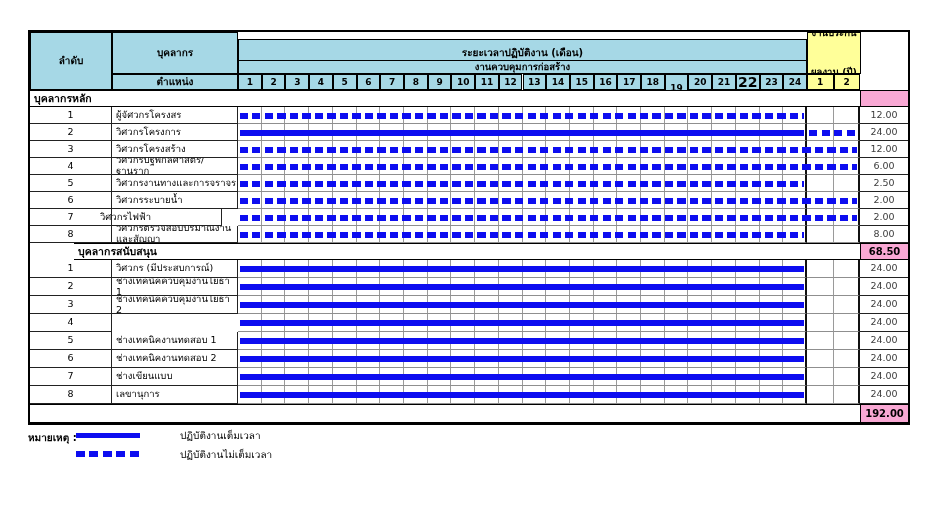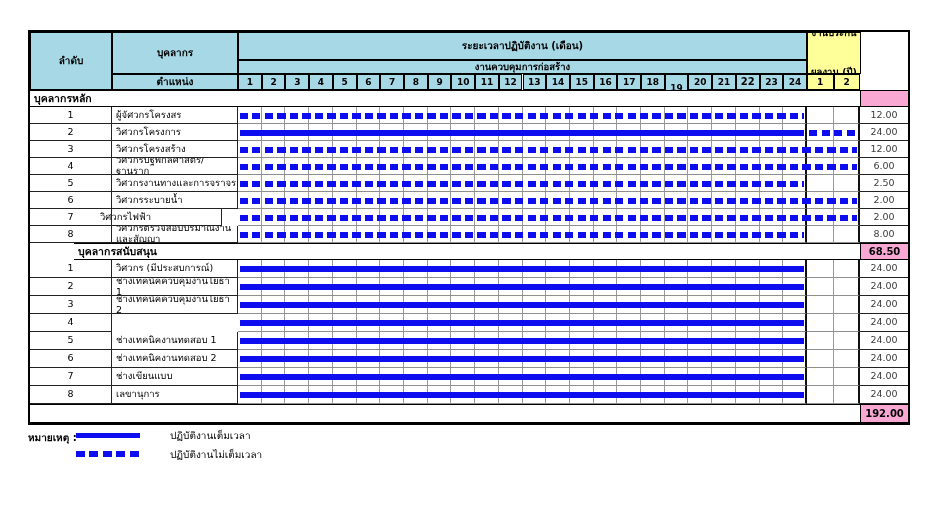--- a/index.html
+++ b/index.html
@@ -28,31 +28,31 @@
   .bar.fulltime{background:var(--bar-blue);}
   .bar.parttime{background-image:repeating-linear-gradient(90deg,var(--bar-blue) 0px,var(--bar-blue) 8px,transparent 8px,transparent 12.5px);}
   #legend{position:absolute;left:28px;top:428px;width:400px;}
   .legend-title{position:absolute;left:0;top:2px;font-size:10px;font-weight:bold;}
   .legend-row{position:absolute;left:48px;height:14px;display:flex;align-items:center;}
   .legend-row.r1{top:0;}
   .legend-row.r2{top:19px;}
   .legend-bar{display:inline-block;width:64px;height:5px;}
   .legend-bar.solid{background:var(--bar-blue);}
   .legend-bar.dashed{background-image:repeating-linear-gradient(90deg,var(--bar-blue) 0px,var(--bar-blue) 9px,transparent 9px,transparent 13.5px);height:6px;}
-  .legend-label{font-size:10px;margin-left:30px;white-space:nowrap;}
+  .legend-label{font-size:10px;margin-left:40px;white-space:nowrap;}
 </style>
 </head>
 <body>
 
 <div id="screen">
   <div id="table">
       <div class="cell hdr" style="left: 0px; top: 0px; width: 82px; height: 58px;">ลำดับ</div>
       <div class="cell hdr" style="left: 82px; top: 0px; width: 126px; height: 42px;">บุคลากร</div>
       <div class="cell hdr" style="left: 82px; top: 42px; width: 126px; height: 16px;">ตำแหน่ง</div>
-      <div class="cell hdr" style="left: 208px; top: 0px; width: 569px; height: 28px;">ระยะเวลาปฏิบัติงาน (เดือน)</div>
+      <div class="cell hdr" style="left: 208px; top: 7px; width: 569px; height: 28px;">ระยะเวลาปฏิบัติงาน (เดือน)</div>
       <div class="cell hdr" style="left: 208px; top: 28px; width: 569px; height: 14px; font-size: 9.5px;">งานควบคุมการก่อสร้าง</div>
       <div class="cell hdr" style="left: 208px; top: 42px; width: 23.7083px; height: 16px; font-size: 9px;">1</div>
       <div class="cell hdr" style="left: 231.708px; top: 42px; width: 23.7083px; height: 16px; font-size: 9px;">2</div>
       <div class="cell hdr" style="left: 255.417px; top: 42px; width: 23.7083px; height: 16px; font-size: 9px;">3</div>
       <div class="cell hdr" style="left: 279.125px; top: 42px; width: 23.7083px; height: 16px; font-size: 9px;">4</div>
       <div class="cell hdr" style="left: 302.833px; top: 42px; width: 23.7083px; height: 16px; font-size: 9px;">5</div>
       <div class="cell hdr" style="left: 326.542px; top: 42px; width: 23.7083px; height: 16px; font-size: 9px;">6</div>
       <div class="cell hdr" style="left: 350.25px; top: 42px; width: 23.7083px; height: 16px; font-size: 9px;">7</div>
       <div class="cell hdr" style="left: 373.958px; top: 42px; width: 23.7083px; height: 16px; font-size: 9px;">8</div>
       <div class="cell hdr" style="left: 397.667px; top: 42px; width: 23.7083px; height: 16px; font-size: 9px;">9</div>
@@ -61,21 +61,21 @@
       <div class="cell hdr" style="left: 468.792px; top: 42px; width: 23.7083px; height: 16px; font-size: 9px;">12</div>
       <div class="cell hdr" style="left: 492.5px; top: 42px; width: 23.7083px; height: 16px; font-size: 9px;">13</div>
       <div class="cell hdr" style="left: 516.208px; top: 42px; width: 23.7083px; height: 16px; font-size: 9px;">14</div>
       <div class="cell hdr" style="left: 539.917px; top: 42px; width: 23.7083px; height: 16px; font-size: 9px;">15</div>
       <div class="cell hdr" style="left: 563.625px; top: 42px; width: 23.7083px; height: 16px; font-size: 9px;">16</div>
       <div class="cell hdr" style="left: 587.333px; top: 42px; width: 23.7083px; height: 16px; font-size: 9px;">17</div>
       <div class="cell hdr" style="left: 611.042px; top: 42px; width: 23.7083px; height: 16px; font-size: 9px;">18</div>
       <div class="cell hdr" style="left: 634.75px; top: 42px; width: 23.7083px; height: 29px; font-size: 9px;">19</div>
       <div class="cell hdr" style="left: 658.458px; top: 42px; width: 23.7083px; height: 16px; font-size: 9px;">20</div>
       <div class="cell hdr" style="left: 682.167px; top: 42px; width: 23.7083px; height: 16px; font-size: 9px;">21</div>
-      <div class="cell hdr" style="left: 705.875px; top: 42px; width: 23.7083px; height: 16px; font-size: 10px;">22</div>
+      <div class="cell hdr" style="left: 705.875px; top: 42px; width: 23.7083px; height: 16px; font-size: 14px;">22</div>
       <div class="cell hdr" style="left: 729.583px; top: 42px; width: 23.7083px; height: 16px; font-size: 9px;">23</div>
       <div class="cell hdr" style="left: 753.292px; top: 42px; width: 23.7083px; height: 16px; font-size: 9px;">24</div>
       <div class="cell hdr yellow" style="left: 777px; top: 0px; width: 54px; height: 42px; font-size: 9.5px; gap: 28px;">
         <span>งานประกัน</span>
         <span>ผลงาน (ปี)</span>
       </div>
       <div class="cell hdr yellow" style="left: 777px; top: 42px; width: 26.5px; height: 16px; font-size: 9px;">1</div>
       <div class="cell hdr yellow" style="left: 803.5px; top: 42px; width: 26.5px; height: 16px; font-size: 9px;">2</div>
       <div class="cell secLabel left" style="left: 0px; top: 58px; width: 830px; height: 17px;">บุคลากรหลัก</div>
       <div class="cell secValue" style="left: 830px; top: 58px; width: 48px; height: 17px;"></div>

